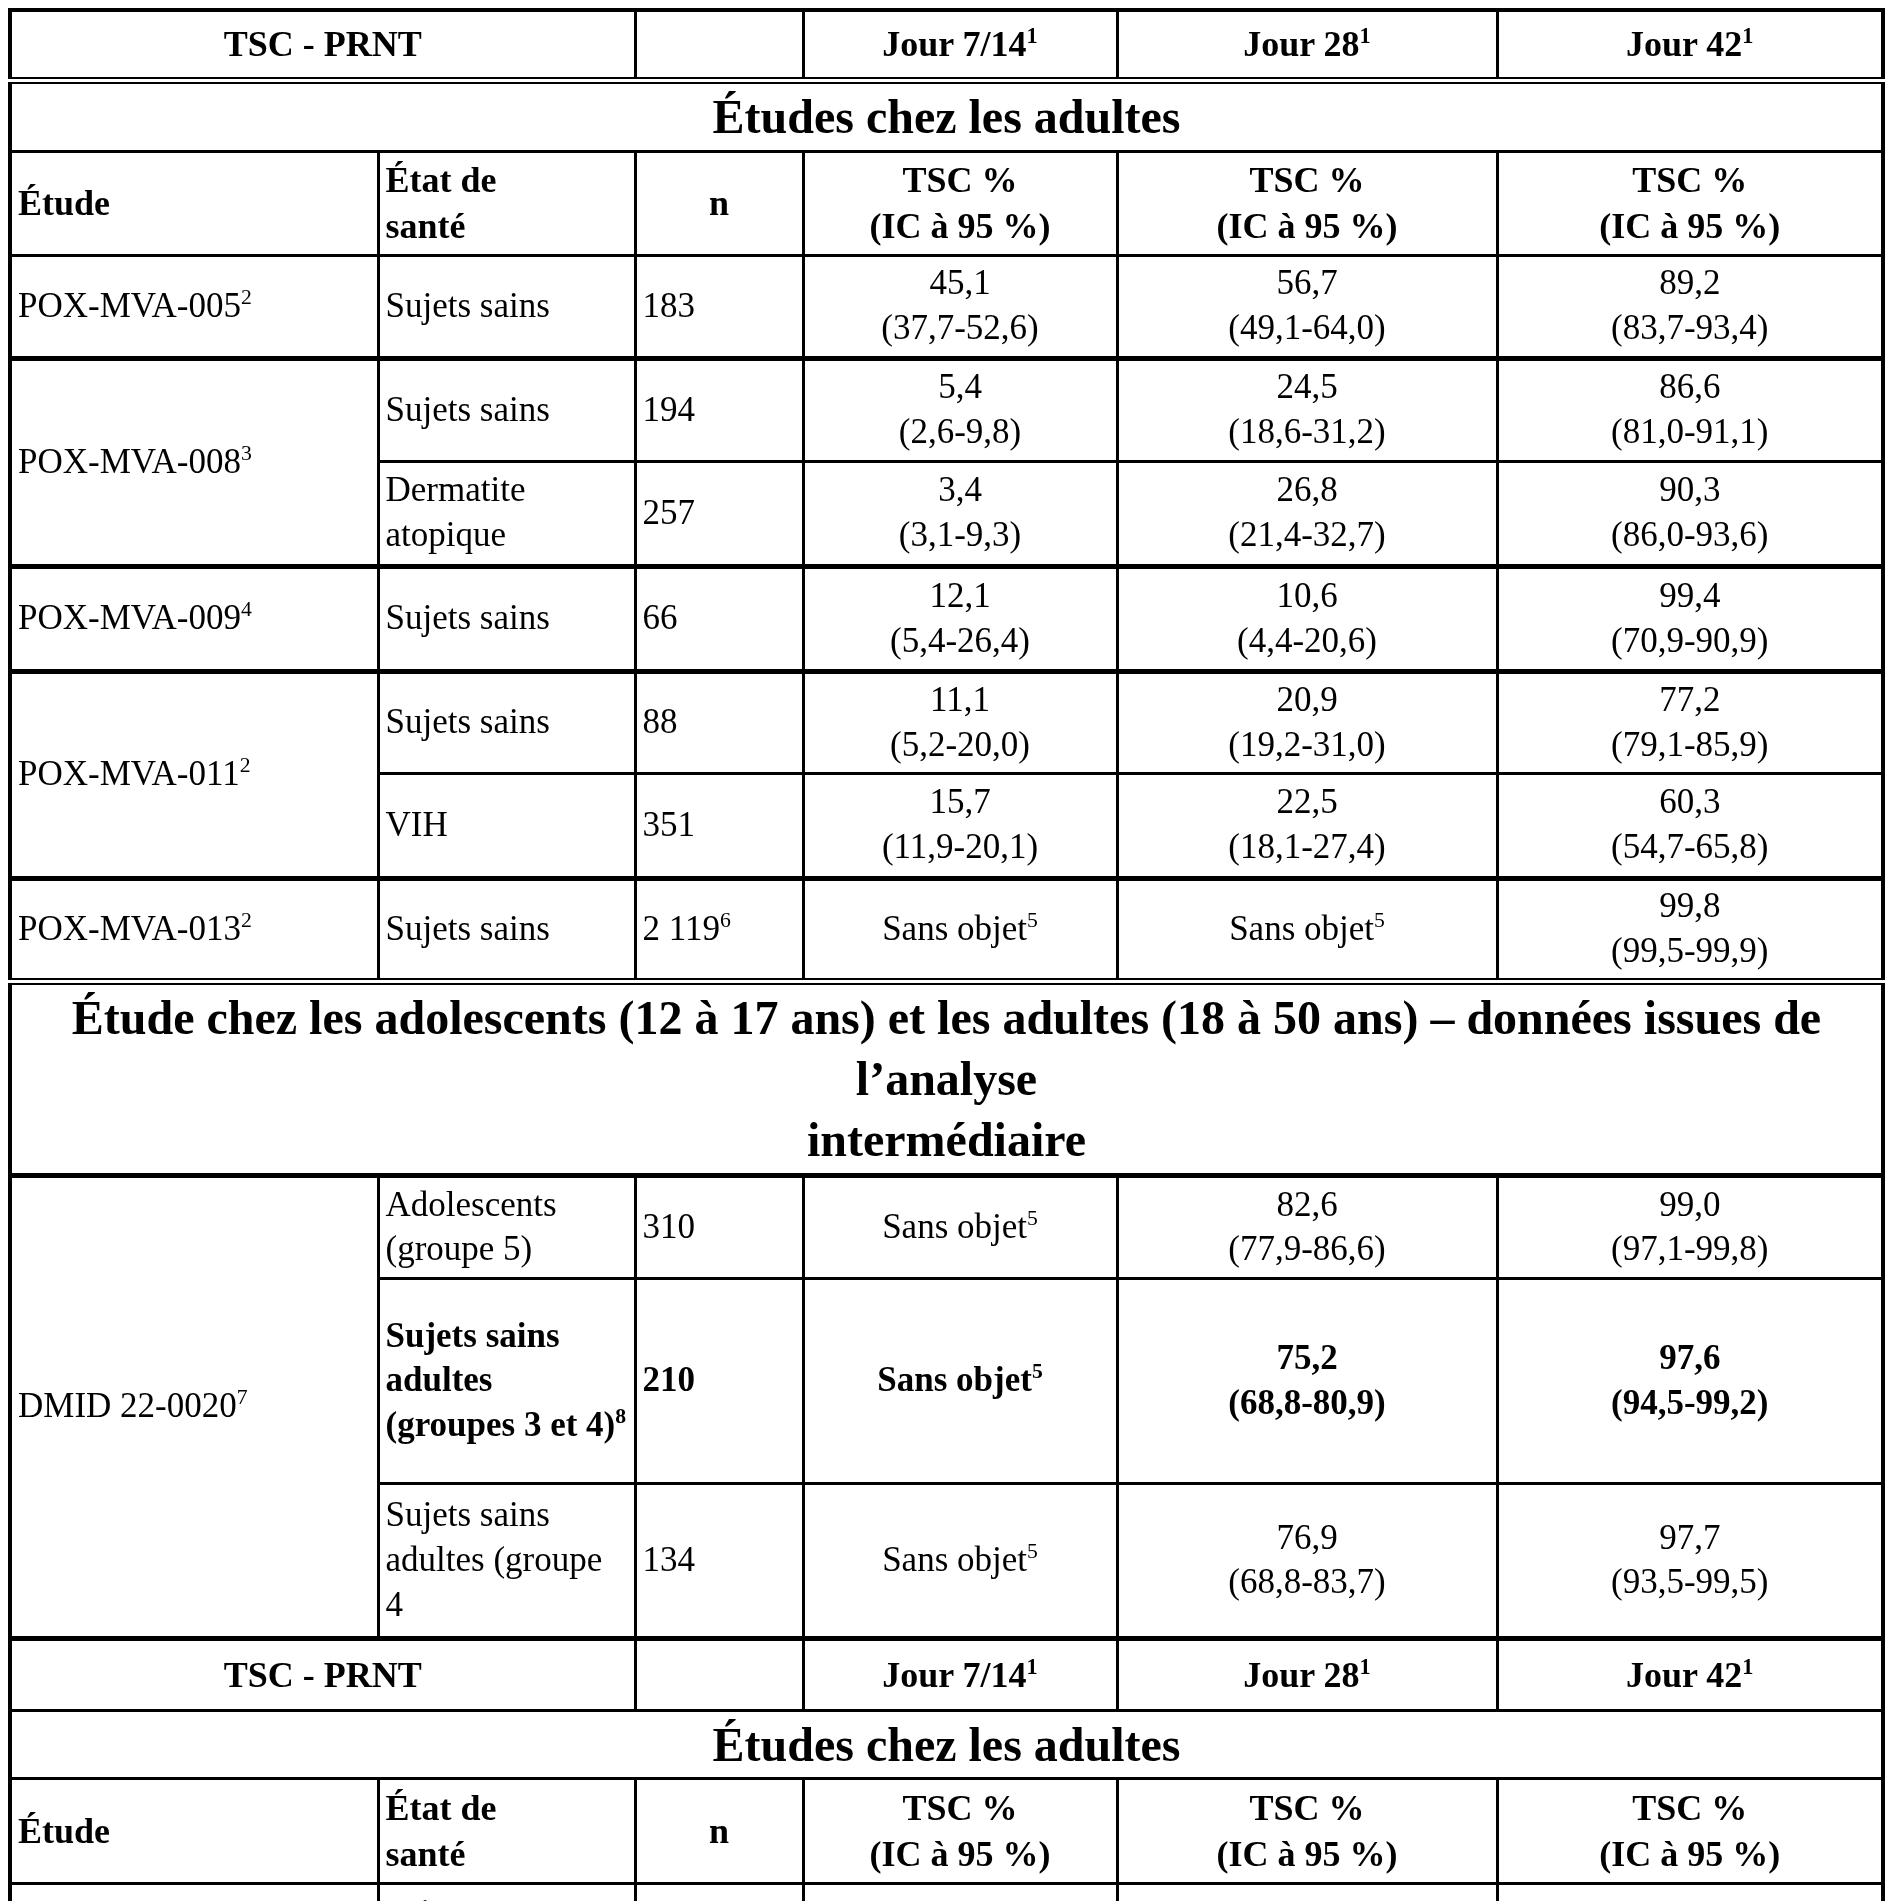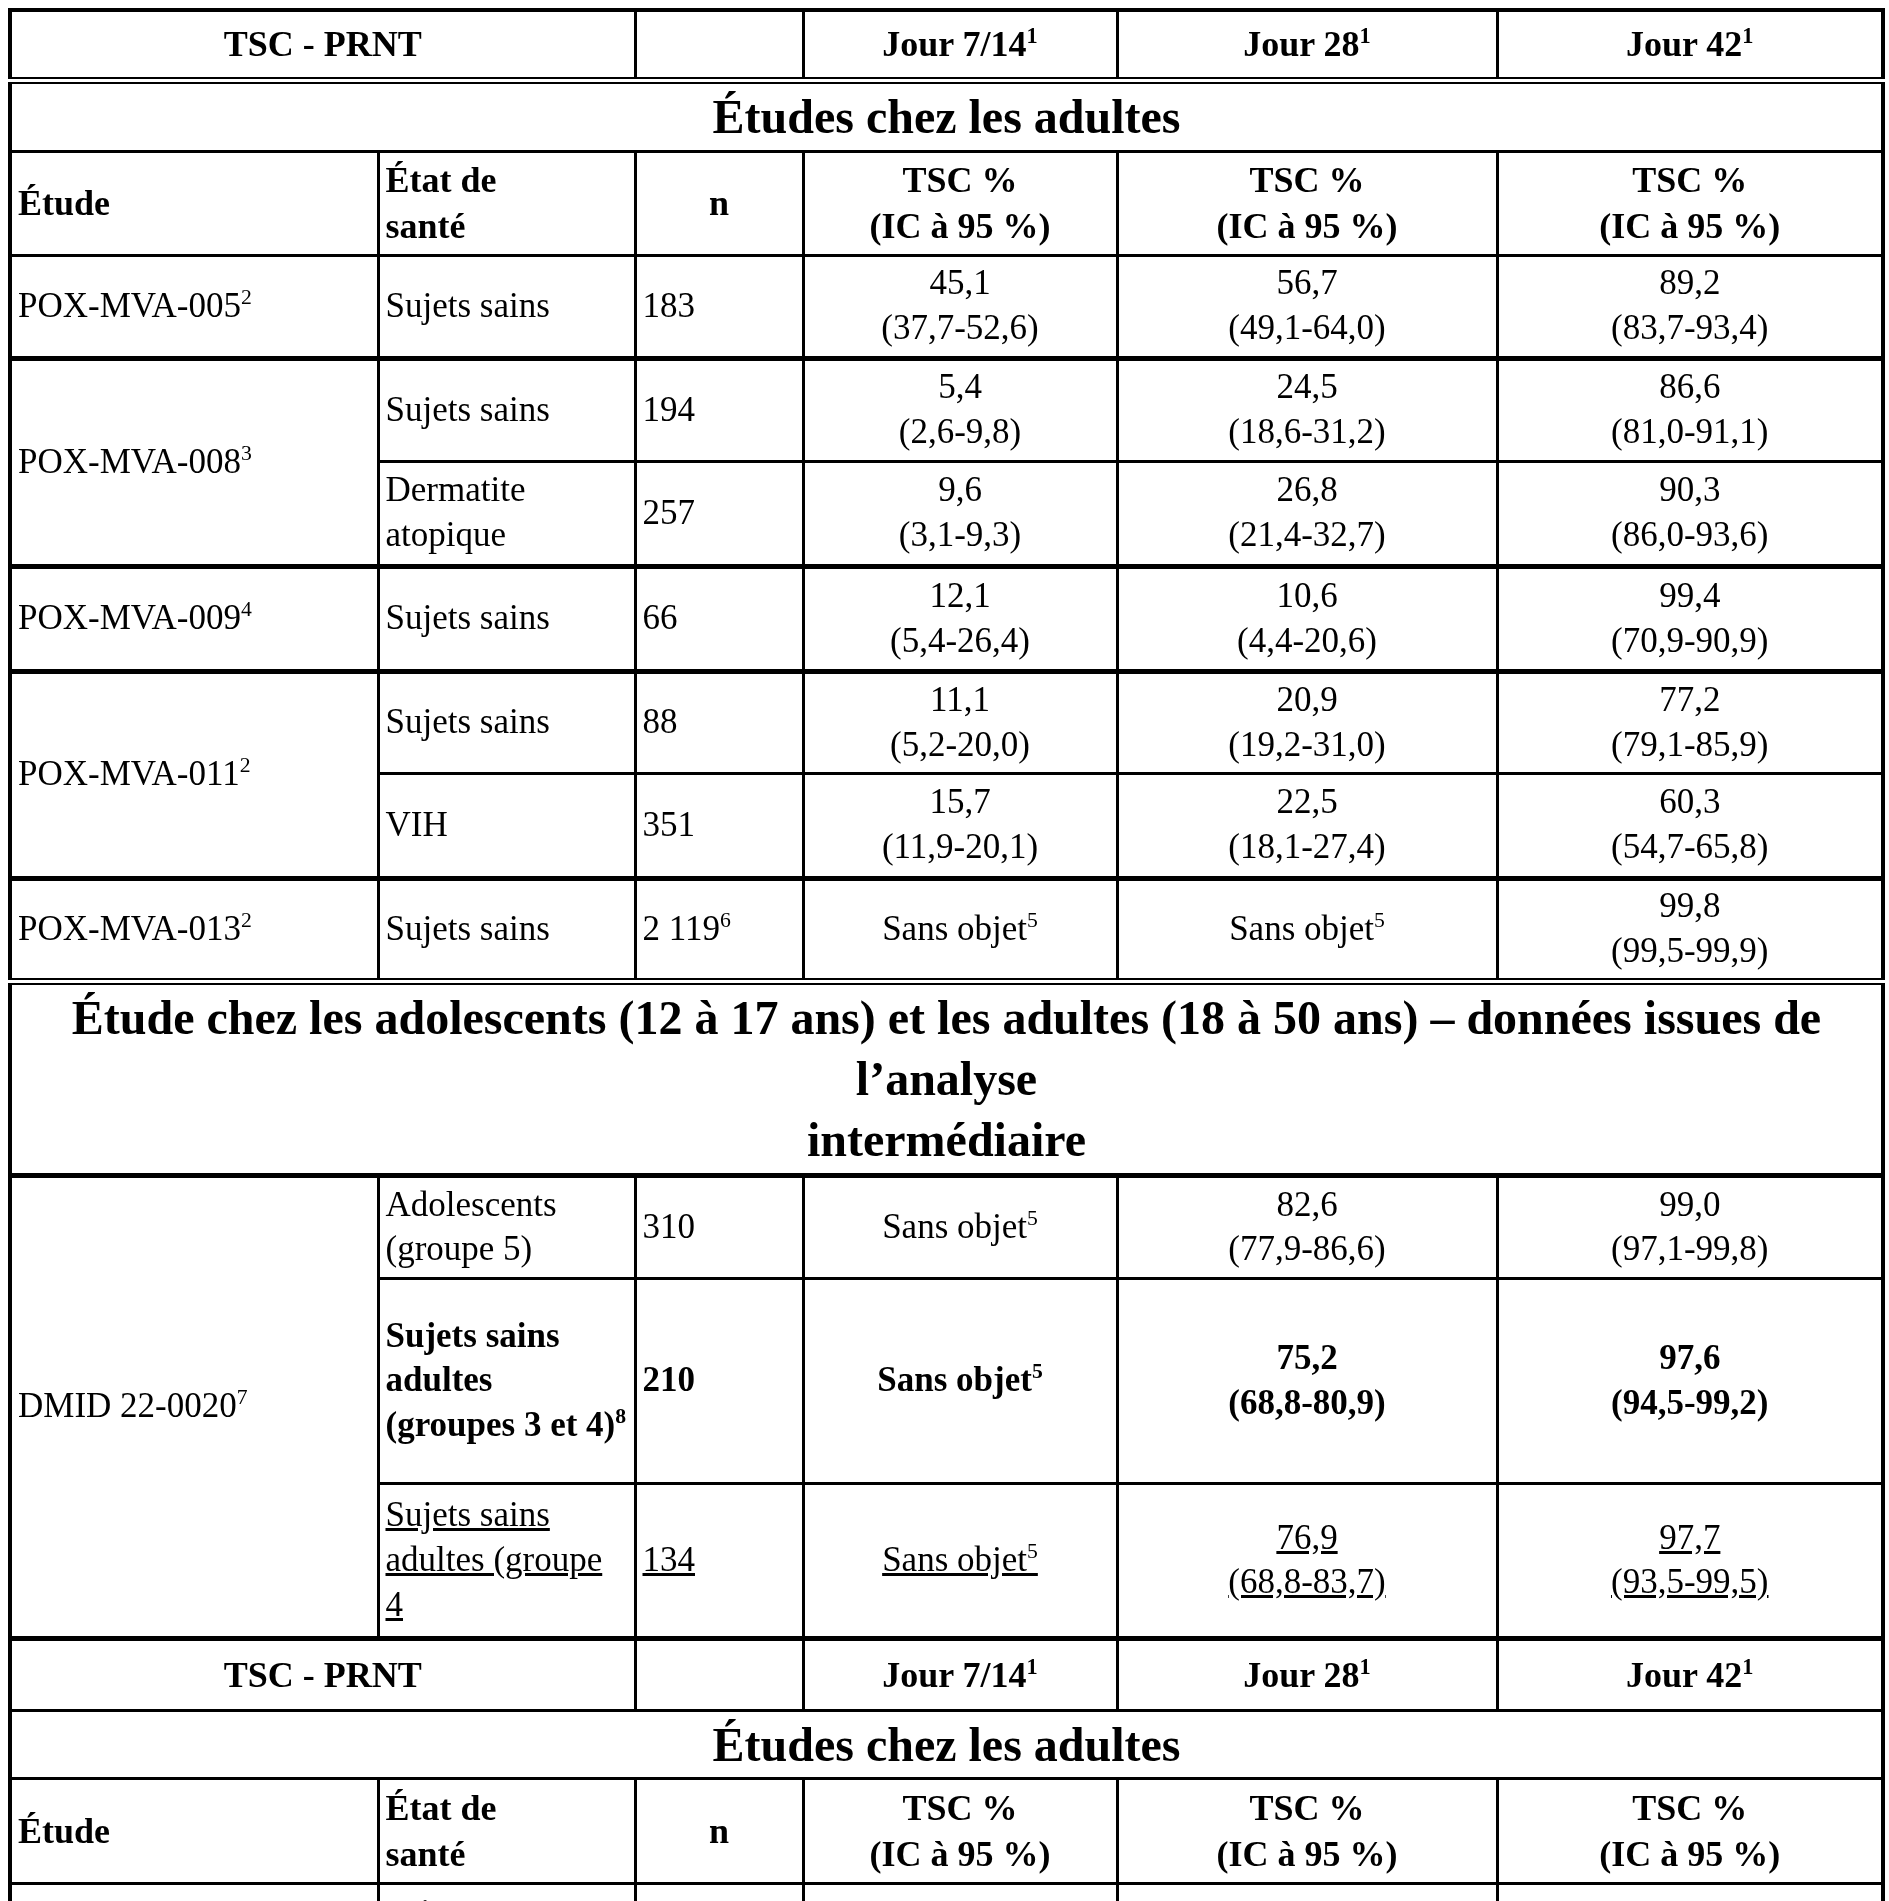--- a/index.html
+++ b/index.html
@@ -45,21 +45,21 @@
     vertical-align: super;
   }
   
   tr.h70  { height: 70px; }
   tr.h71  { height: 71px; }
   tr.h104 { height: 104px; }
   tr.h103 { height: 103px; }
   tr.h105 { height: 105px; }
   tr.h102 { height: 102px; }
   tr.h205 { height: 205px; font-weight: bold; }
-  tr.h155 { height: 155px; text-decoration: underline; }
+  tr.h155 { height: 155px; }
   tr.h72  { height: 72px; }
   tr.h66  { height: 66px; }
 </style>
 </head>
 <body>
 
 <div class="page">
   <table class="tsc">
     <colgroup>
       <col style="width:368px">
@@ -137,21 +137,21 @@
       <td class="c-center">
             <span class="line">86,6</span>
             <span class="line">(81,0-91,1)</span>
           </td>
     </tr>
 
     <tr class="h105">
       <td class="c-left">Dermatite atopique</td>
       <td class="c-left">257</td>
       <td class="c-center">
-            <span class="line">9,6</span>
+            <span class="line">3,4</span>
             <span class="line">(3,1-9,3)</span>
           </td>
       <td class="c-center">
             <span class="line">26,8</span>
             <span class="line">(21,4-32,7)</span>
           </td>
       <td class="c-center">
             <span class="line">90,3</span>
             <span class="line">(86,0-93,6)</span>
           </td>

